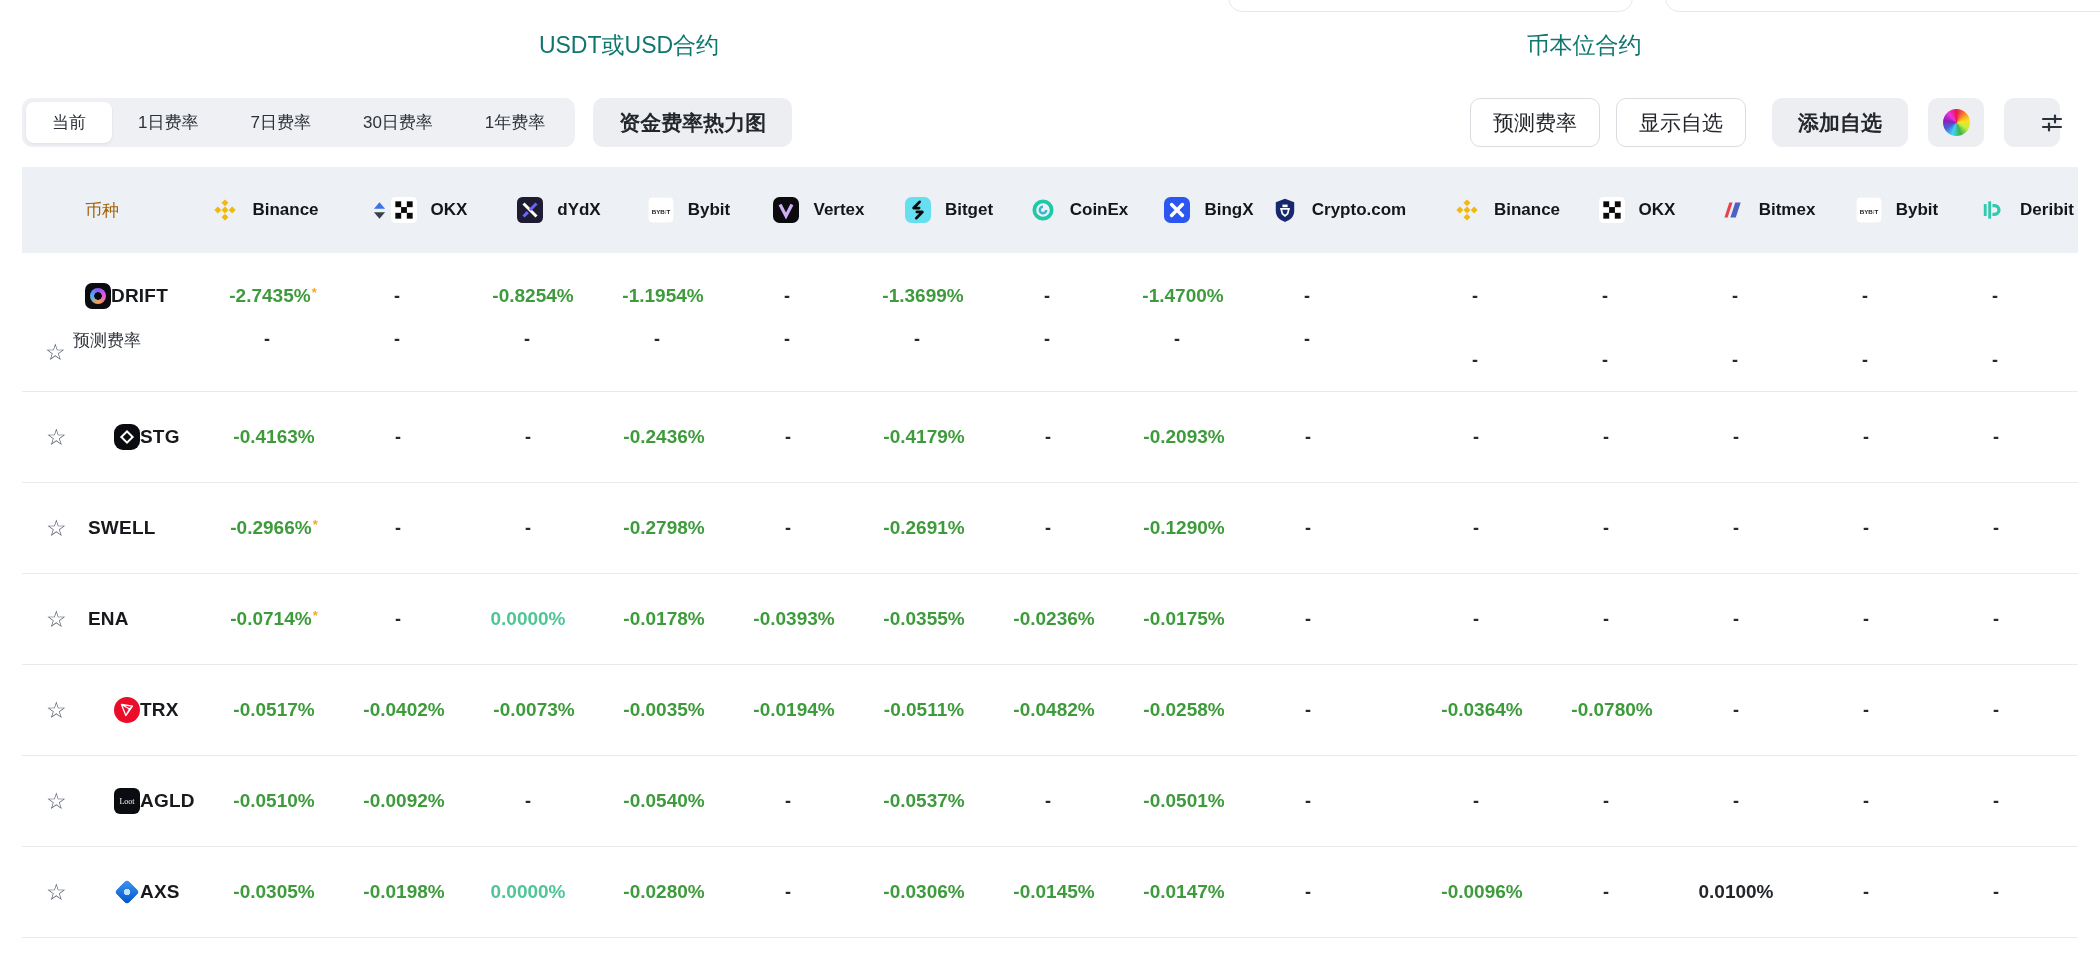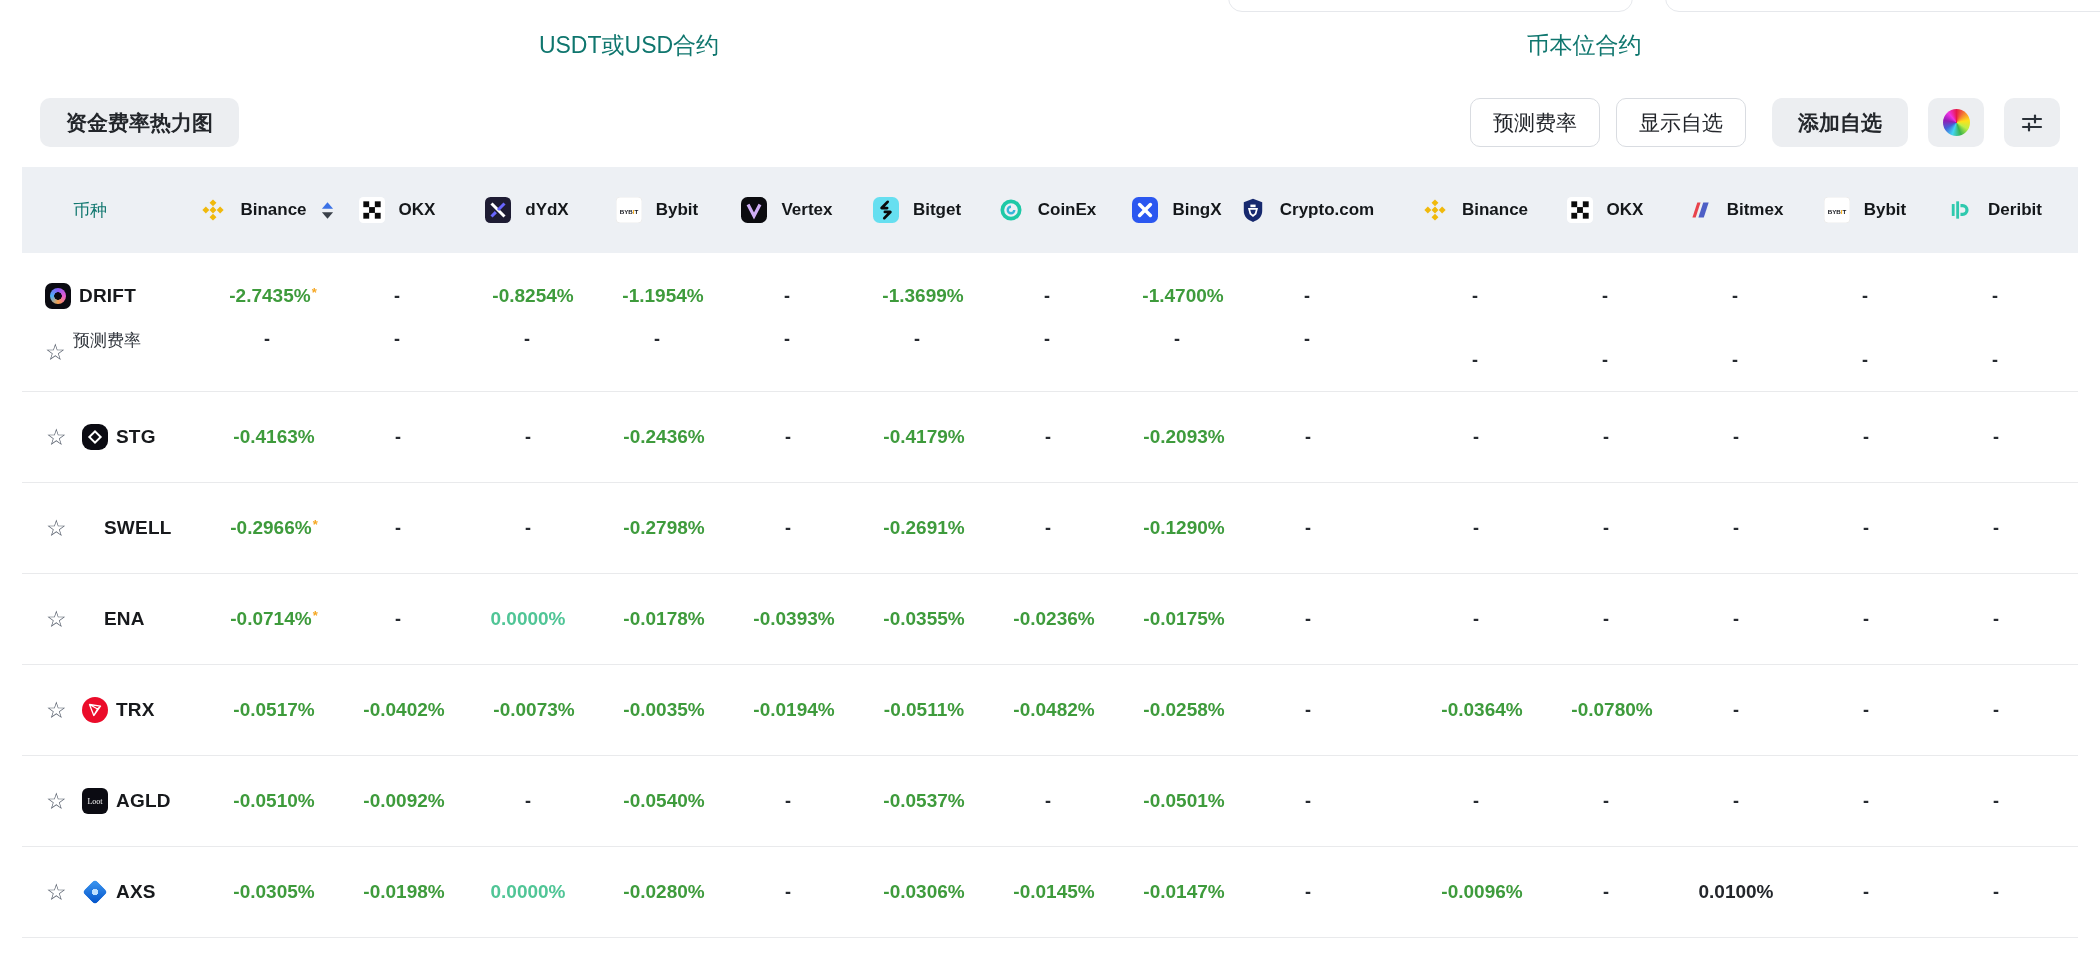--- a/index.html
+++ b/index.html
@@ -38,41 +38,41 @@
   .colorwheel { width:27px; height:27px; border-radius:50%;
     background:conic-gradient(#e6194b,#f58231,#ffe119,#bfef45,#3cb44b,#42d4f4,#4363d8,#911eb4,#f032e6,#e6194b); }
 
   
   .ftable { position:absolute; top:167px; left:22px; width:2056px; height:803px; }
   .thead { height:86px; background:#edf0f4; display:flex; align-items:center; }
   .c-name { width:180px; display:flex; align-items:center; }
   .c-val  { width:130px; display:flex; align-items:center; justify-content:center; }
   .c-gap  { width:25px; }
   .coin-area { flex:1; display:flex; align-items:center; padding-left:13px; height:100%; }
-  .thead .c-name { padding-left:51px; font-size:17px; color:#0f766e; }
+  .thead .c-name { padding-left:51px; font-size:17px; color:#a16207;margin-left:12px; }
   .hcell { font-size:17px; font-weight:bold; color:#14171a; gap:14px; cursor:pointer; }
   .hlabel { white-space:nowrap; }
-  .xicon { display:inline-flex; align-items:center; justify-content:flex-start; flex:none; }
+  .xicon { display:inline-flex; align-items:center; justify-content:flex-start; flex:none;margin-left:40px; }
 
   
   .trow { position:relative; display:flex; align-items:center; height:91px;
     border-bottom:1px solid #e9eaec; }
   .coin-bg { position:absolute; left:1375px; top:0; bottom:0; right:0;
     background:#f8f9fa; border-left:1px solid #e3e5e9; z-index:0; }
   .trow > *, .rline > * { position:relative; z-index:1; }
   .trow.expanded { height:139px; display:block; border-bottom:1px solid #e9eaec; }
   .rline { display:flex; align-items:center; }
   .rline.main { height:76px; padding-top:10px; }
   .rline.pred { height:63px; align-items:flex-start; }
   .rline.pred .c-name { padding-left:51px; font-size:17px; color:#30353c; }
   .trow.expanded .star-abs { position:absolute; left:23px; top:88px; z-index:2; }
   .filler { height:32px; border-bottom:none; }
 
   .star { font-size:23px; color:#59616e; cursor:pointer; line-height:1; width:28px; flex:none; }
-  .row-name { display:flex; align-items:center; gap:8px; padding-left:23px; cursor:pointer; }
+  .row-name { display:flex; align-items:center; gap:0; padding-left:23px; cursor:pointer; }
   .row-name.noicon .coin-ic-spacer { width:14px; }
   .sym { font-size:19px; font-weight:bold; color:#17191c; letter-spacing:.2px; }
 
   .num { font-size:19px; font-weight:bold; white-space:nowrap; }
   .cell-neg { color:#3e9b3c;margin-left:12px; }
   .cell-zero { color:#50c596; }
   .cell-pos { color:#23262b; }
   .cell-dash { font-size:18px; font-weight:bold; color:#262a30; }
   .ast { color:#f6a723; font-size:13px; vertical-align:top; margin-left:1px; }
 
@@ -92,20 +92,27 @@
 </head>
 <body>
 
 <div class="cutbox left"></div>
 <div class="cutbox right"></div>
 
 <div class="sec-title usdt">USDT或USD合约</div>
 <div class="sec-title coin">币本位合约</div>
 
 <div class="toolbar">
+  <div class="tabgroup">
+      <div class="tab active">当前</div>
+      <div class="tab ">1日费率</div>
+      <div class="tab ">7日费率</div>
+      <div class="tab ">30日费率</div>
+      <div class="tab ">1年费率</div>
+    </div>
   <div class="btn gray bold heatmap">资金费率热力图</div>
   <div class="tb-spacer"></div>
   <div class="btn outline">预测费率</div>
   <div class="btn outline">显示自选</div>
   <div class="btn gray bold addfav">添加自选</div>
   <div class="btn gray iconbtn">
     <span class="colorwheel"></span>
   </div>
   <div class="btn gray iconbtn">
     <span class="xicon">

